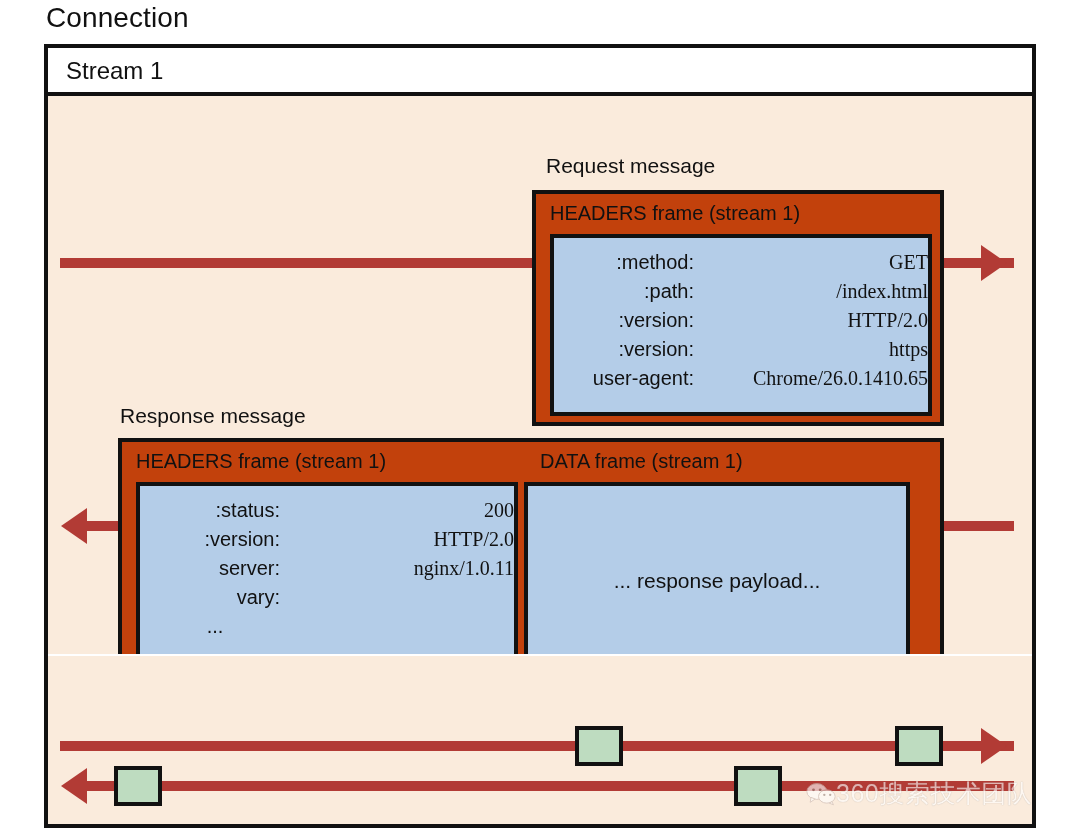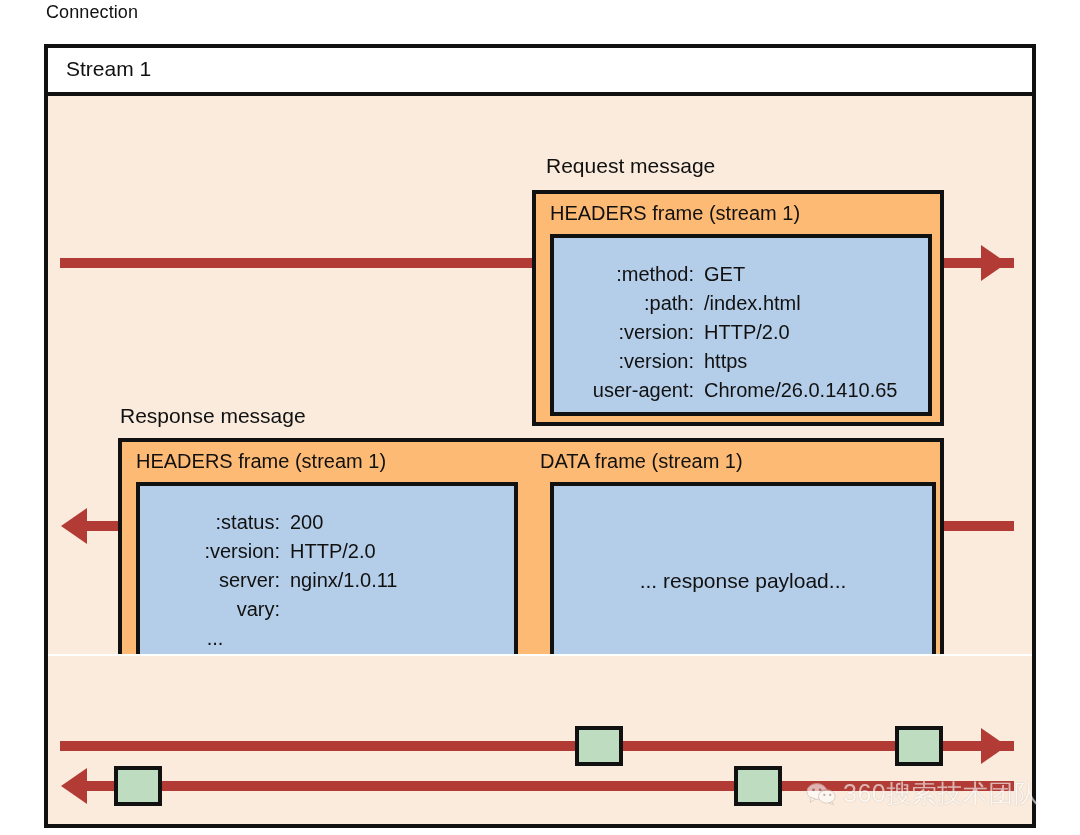--- a/index.html
+++ b/index.html
@@ -9,21 +9,21 @@
     font-family:"Liberation Sans", sans-serif;
     color:#111111;
     overflow:hidden;
     position:relative;
   }
   .root{position:absolute;left:0;top:0;width:1080px;height:835px;}
 
   
   .connection-label{
     position:absolute;left:46px;top:2px;
-    font-size:18px;letter-spacing:.1px;color:#111;
+    font-size:28px;letter-spacing:.1px;color:#111;
   }
 
   
   .connection-box{
     position:absolute;left:44px;top:44px;
     width:992px;height:784px;
     border:4px solid #111;
     box-sizing:border-box;
     background:#ffffff;
   }
@@ -31,21 +31,21 @@
   
   .stream-header{
     position:absolute;left:0;
     width:100%;height:48px;
     background:#ffffff;
     border-bottom:4px solid #111;
     box-sizing:border-box;
   }
   .stream-header .lbl{
     position:absolute;left:18px;top:9px;
-    font-size:21px;color:#111;
+    font-size:24px;color:#111;
   }
   #stream1-header{top:0;}
   #streamN-header{top:560px;height:48px;margin-top:46px;}
 
   .vdots{
     position:absolute;left:490px;top:11px;
     width:8px;height:28px;
   }
   .vdots i{
     display:block;width:7px;height:7px;border-radius:50%;
@@ -76,54 +76,54 @@
   }
   .arrow-head.left{
     border-top:18px solid transparent;
     border-bottom:18px solid transparent;
     border-right:26px solid #b23b35;
   }
 
   
   .frame{
     position:absolute;
-    background:#fdba74;
+    background:#c2410c;
     border:4px solid #111;
     box-sizing:border-box;
   }
   .frame-title{
     position:absolute;left:14px;top:8px;
     font-size:20px;color:#111;white-space:nowrap;
   }
   .headers-box{
     position:absolute;
     background:#b4cde8;
     border:4px solid #111;
     box-sizing:border-box;
   }
 
   
   .kv{
     position:absolute;left:0;top:0;width:100%;
-    padding-top:22px;
+    padding-top:10px;
     box-sizing:border-box;
   }
   .kv-row{
     display:flex;
     font-size:20px;line-height:29px;color:#111;
     white-space:nowrap;
   }
   .kv-key{
     flex:0 0 auto;
     width:150px;
     text-align:right;
     padding-right:10px;
     box-sizing:border-box;
   }
-  .kv-val{flex:1 1 auto;text-align:left;}
+  .kv-val{flex:1 1 auto;text-align:right;font-family:Liberation Serif, serif;}
   .kv-row.ellipsis{justify-content:flex-start;}
   .kv-row.ellipsis .kv-key{width:150px;text-align:center;padding-right:0;}
 
   .payload-text{
     position:absolute;left:0;top:0;width:100%;height:100%;
     display:flex;align-items:center;justify-content:center;
     font-size:21px;color:#111;
   }
 
   
@@ -135,21 +135,21 @@
   .packet{
     position:absolute;
     background:#bedcc0;
     border:4px solid #111;
     box-sizing:border-box;
   }
 
   
   .watermark{
     position:absolute;left:806px;top:777px;
-    display:flex;align-items:center;gap:7px;
+    display:flex;align-items:center;
     opacity:.62;
     pointer-events:none;
   }
   .wm-text{
     font-size:25px;color:#ffffff;
     text-shadow:0 0 1px rgba(120,110,105,.8);
     letter-spacing:.5px;
     white-space:nowrap;
   }
   .wm-icon{width:30px;height:24px;flex:0 0 auto;}
@@ -230,21 +230,21 @@
             </div>
             <div class="kv-row">
               <span class="kv-key">vary:</span>
             </div>
             <div class="kv-row ellipsis">
               <span class="kv-key">...</span>
             </div>
           </div>
         </div>
 
-        <div class="headers-box" style="left:428px;top:40px;width:386px;height:198px;padding-left:26px;">
+        <div class="headers-box" style="left:402px;top:40px;width:386px;height:198px;padding-left:26px;">
           <div class="payload-text">... response payload...</div>
         </div>
       </div>
     </div>
 
     <div class="stream-header" id="streamN-header">
       <span class="lbl">Stream N</span>
       <span class="vdots">
         <i></i>
           <i></i>

